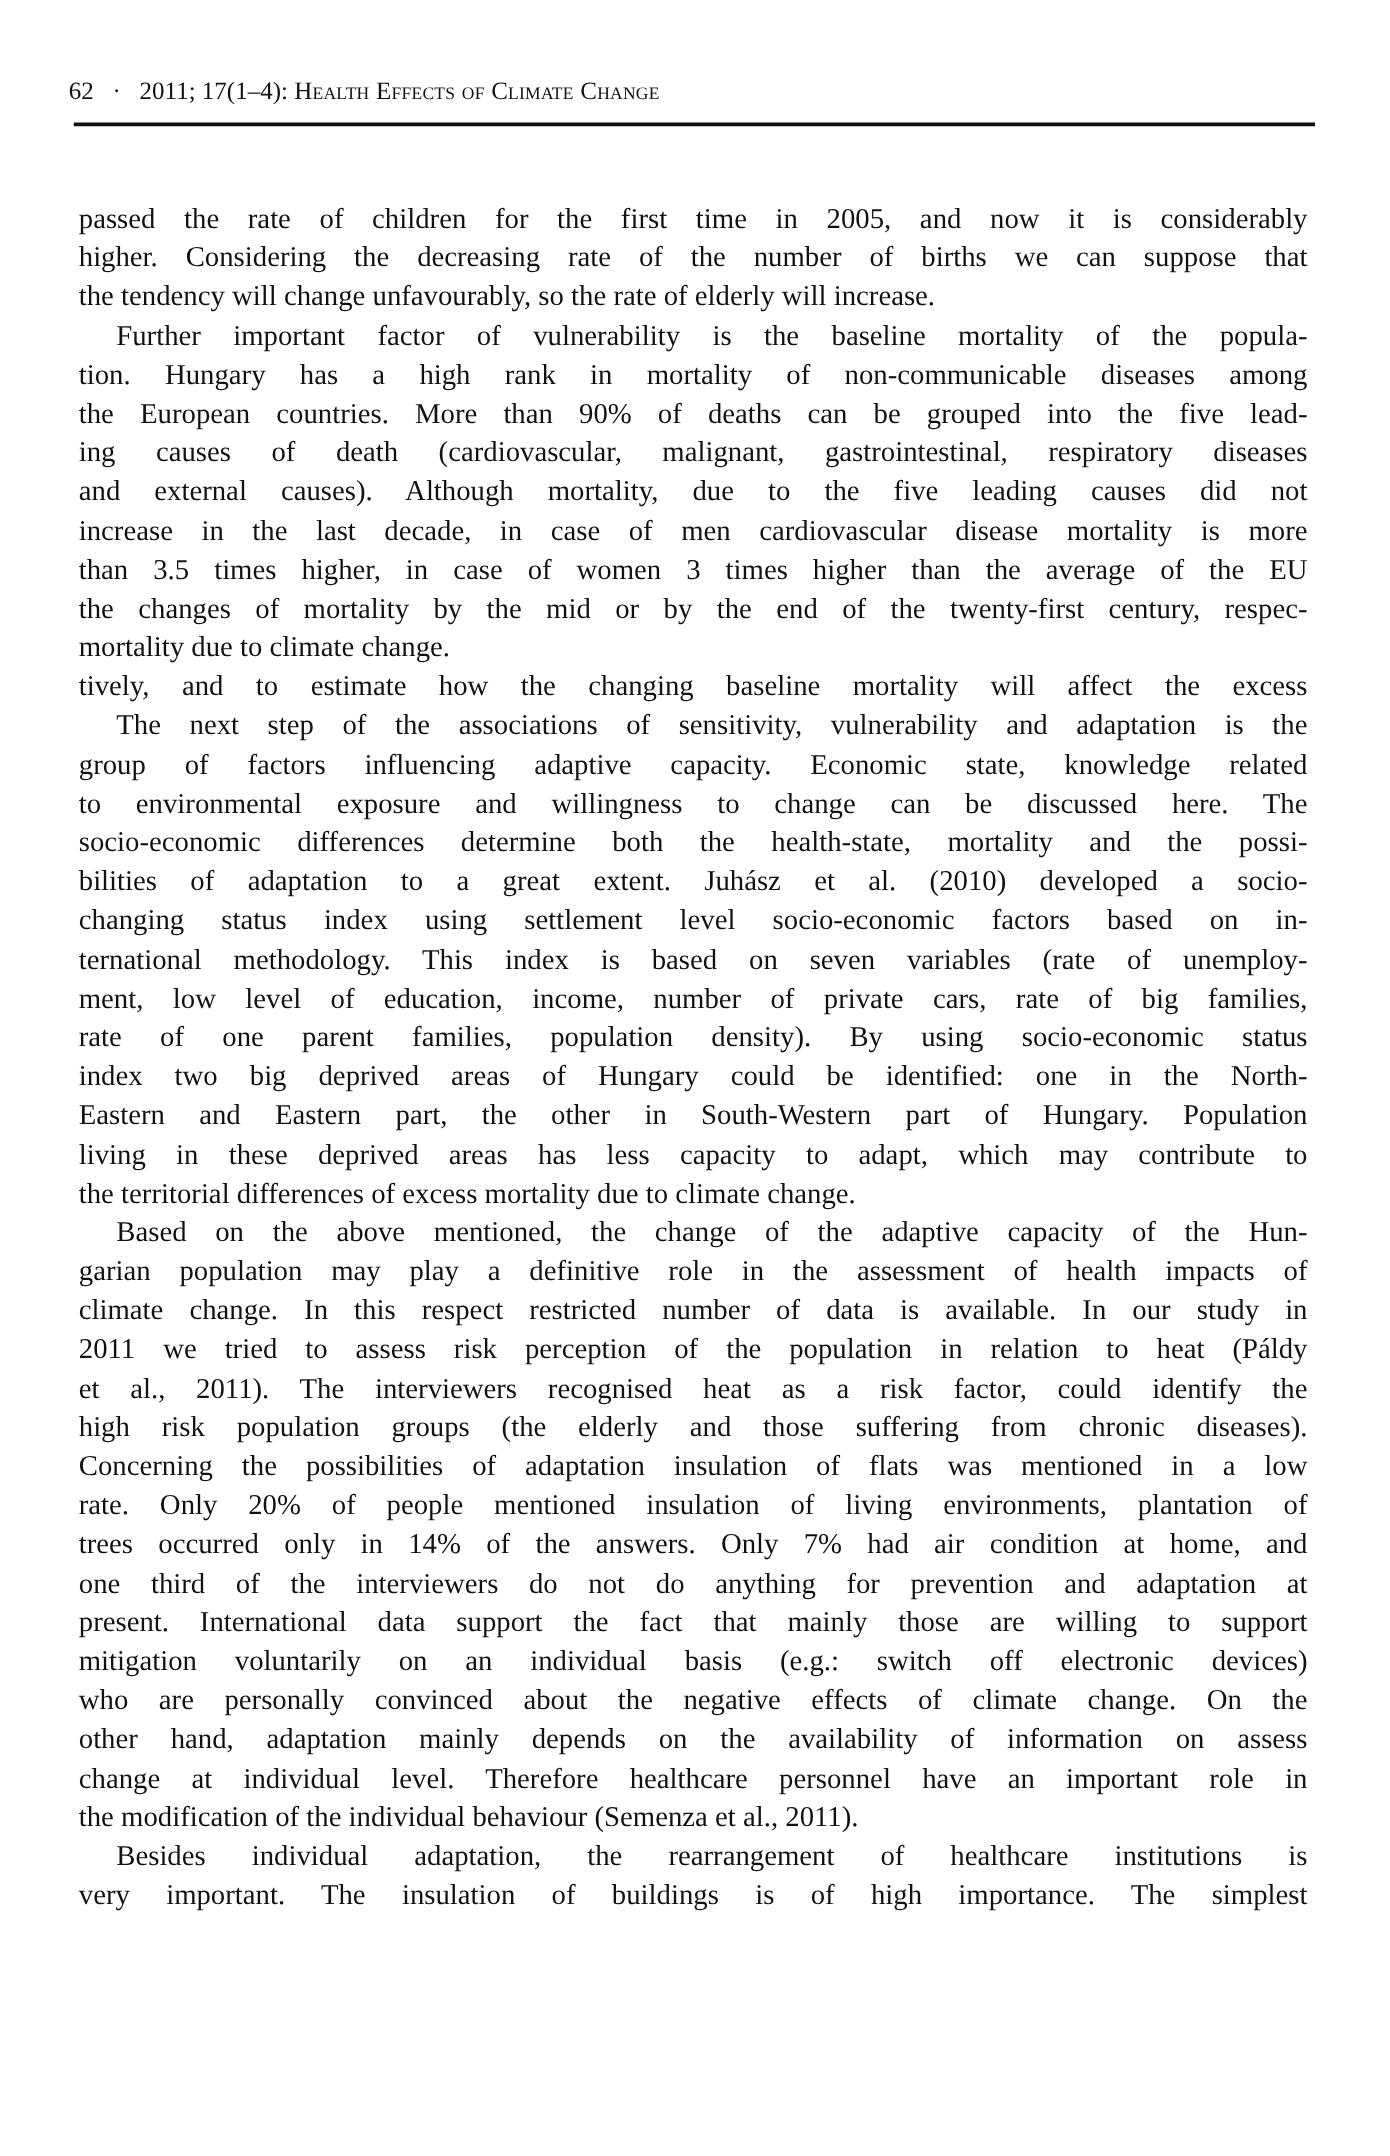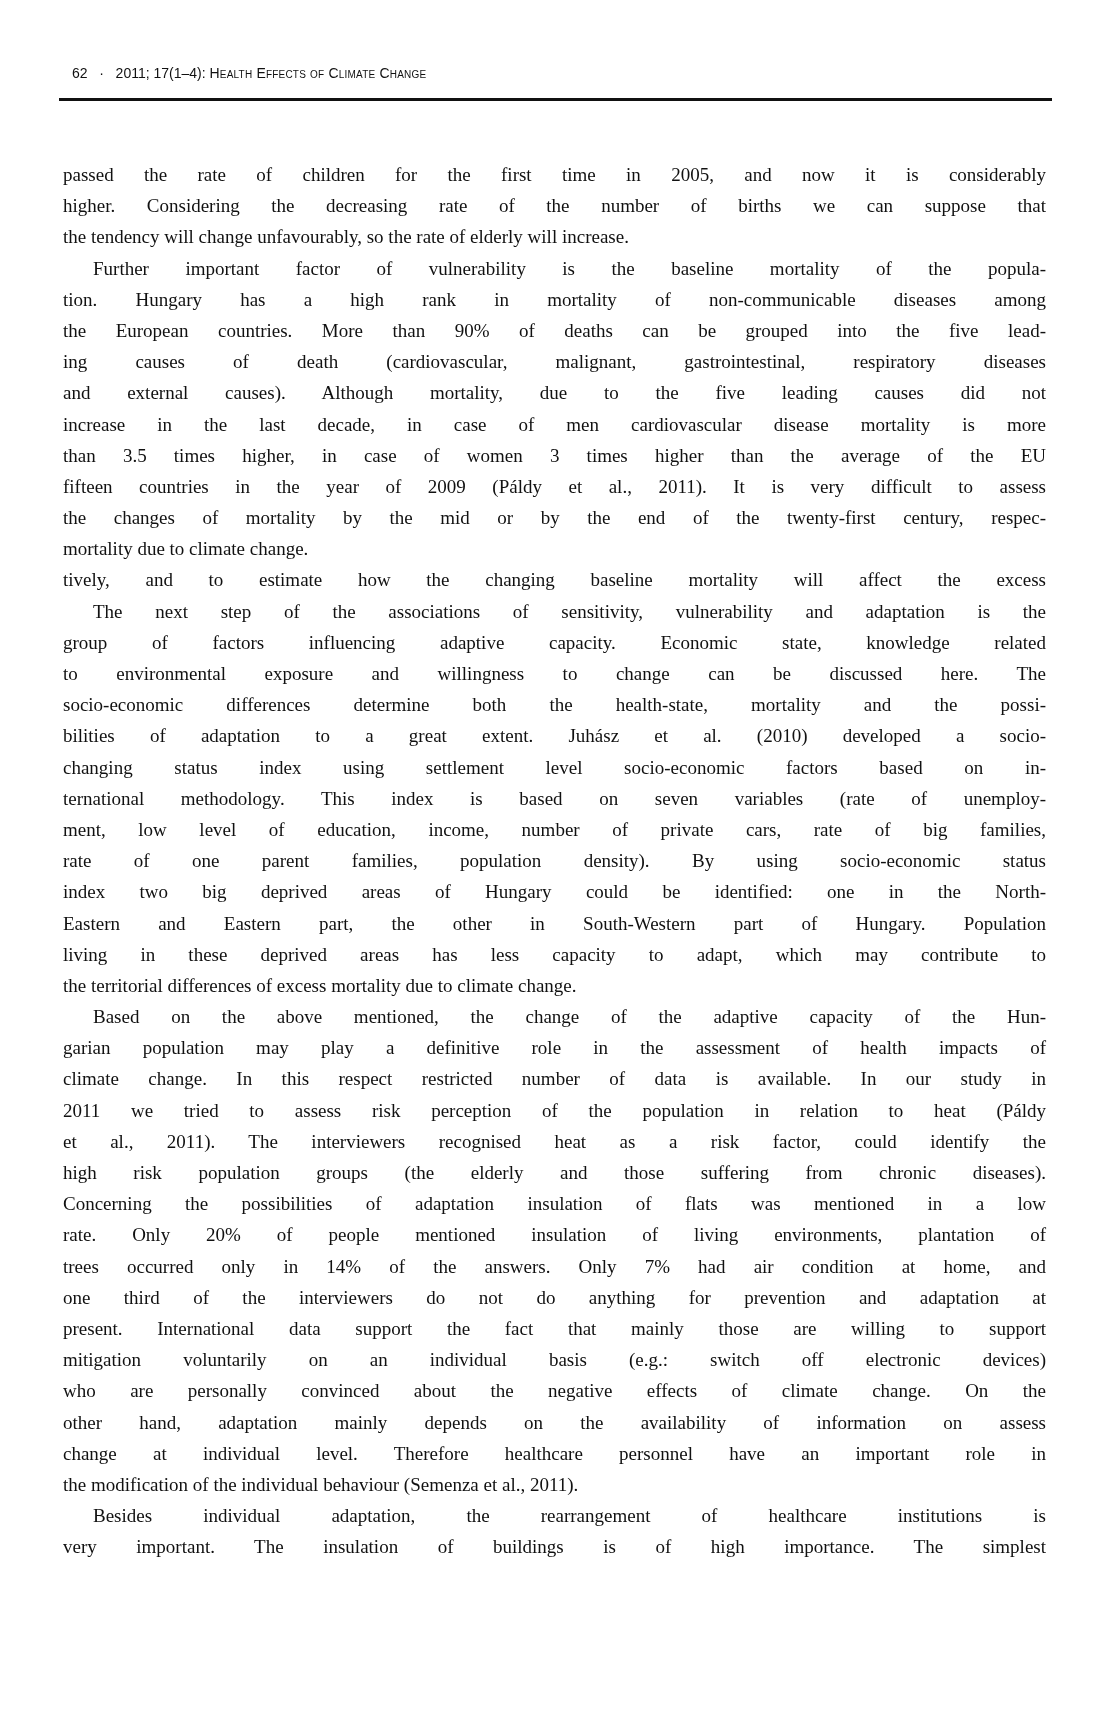--- a/index.html
+++ b/index.html
@@ -1,27 +1,27 @@
 <!DOCTYPE html>
 <html><head>
 <meta charset="utf-8">
 <style>
   html, body { margin: 0; padding: 0; background: #ffffff; }
   body { width: 1112px; height: 1725px; position: relative; overflow: hidden; color: #111111; }
   .page { position: absolute; left: 0; top: 0; width: 1112px; height: 1725px; }
   .running-head {
-    position: absolute; left: 72px; top: 60px; width: 990px;
-    font-family: Liberation Sans, sans-serif; font-size: 14px; line-height: 26px;
+    position: absolute; left: 55px; top: 60px; width: 990px;
+    font-family: Liberation Serif, serif; font-size: 20px; line-height: 26px;
     white-space: nowrap;
   }
   .running-head .sc { font-variant: small-caps; letter-spacing: 0.2px; }
   .rule { position: absolute; left: 59px; top: 98px; width: 993px; height: 3px; background: #111111; }
   .body-text {
     position: absolute; left: 63px; top: 159px; width: 983px;
-    font-family: "Liberation Serif", serif; font-size: 19px; line-height: 31.2px;
+    font-family: "Liberation Serif", serif; font-size: 23px; line-height: 31.2px;
   }
   .line {
     display: block; height: 31.2px; white-space: nowrap; overflow: visible;
     text-align: justify; text-align-last: justify;
   }
   .line.last { text-align-last: left; }
   .line.indent { padding-left: 30px; }
 </style>
 </head>
 <body>
@@ -42,21 +42,20 @@
         <span class="line last">the tendency will change unfavourably, so the rate of elderly will increase.</span>
       </div>
       <div>
         <span class="line indent">Further important factor of vulnerability is the baseline mortality of the popula-</span>
         <span class="line">tion. Hungary has a high rank in mortality of non-communicable diseases among</span>
         <span class="line">the European countries. More than 90% of deaths can be grouped into the five lead-</span>
         <span class="line">ing causes of death (cardiovascular, malignant, gastrointestinal, respiratory diseases</span>
         <span class="line">and external causes). Although mortality, due to the five leading causes did not</span>
         <span class="line">increase in the last decade, in case of men cardiovascular disease mortality is more</span>
         <span class="line">than 3.5 times higher, in case of women 3 times higher than the average of the EU</span>
-        <span class="line">fifteen countries in the year of 2009 (Páldy et al., 2011). It is very difficult to assess</span>
         <span class="line">the changes of mortality by the mid or by the end of the twenty-first century, respec-</span>
         <span class="line last">mortality due to climate change.</span>
         <span class="line">tively, and to estimate how the changing baseline mortality will affect the excess</span>
       </div>
       <div>
         <span class="line indent">The next step of the associations of sensitivity, vulnerability and adaptation is the</span>
         <span class="line">group of factors influencing adaptive capacity. Economic state, knowledge related</span>
         <span class="line">to environmental exposure and willingness to change can be discussed here. The</span>
         <span class="line">socio-economic differences determine both the health-state, mortality and the possi-</span>
         <span class="line">bilities of adaptation to a great extent. Juhász et al. (2010) developed a socio-</span>

